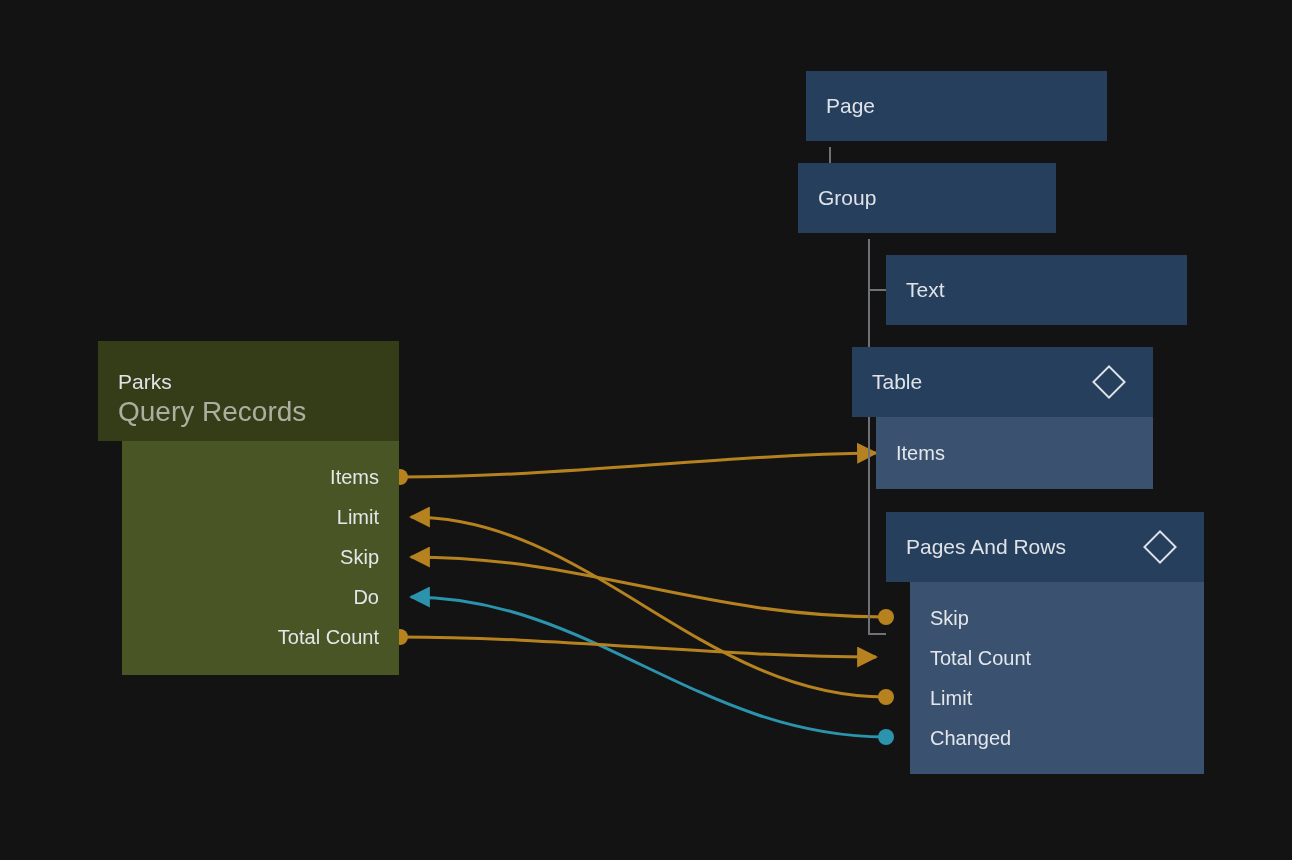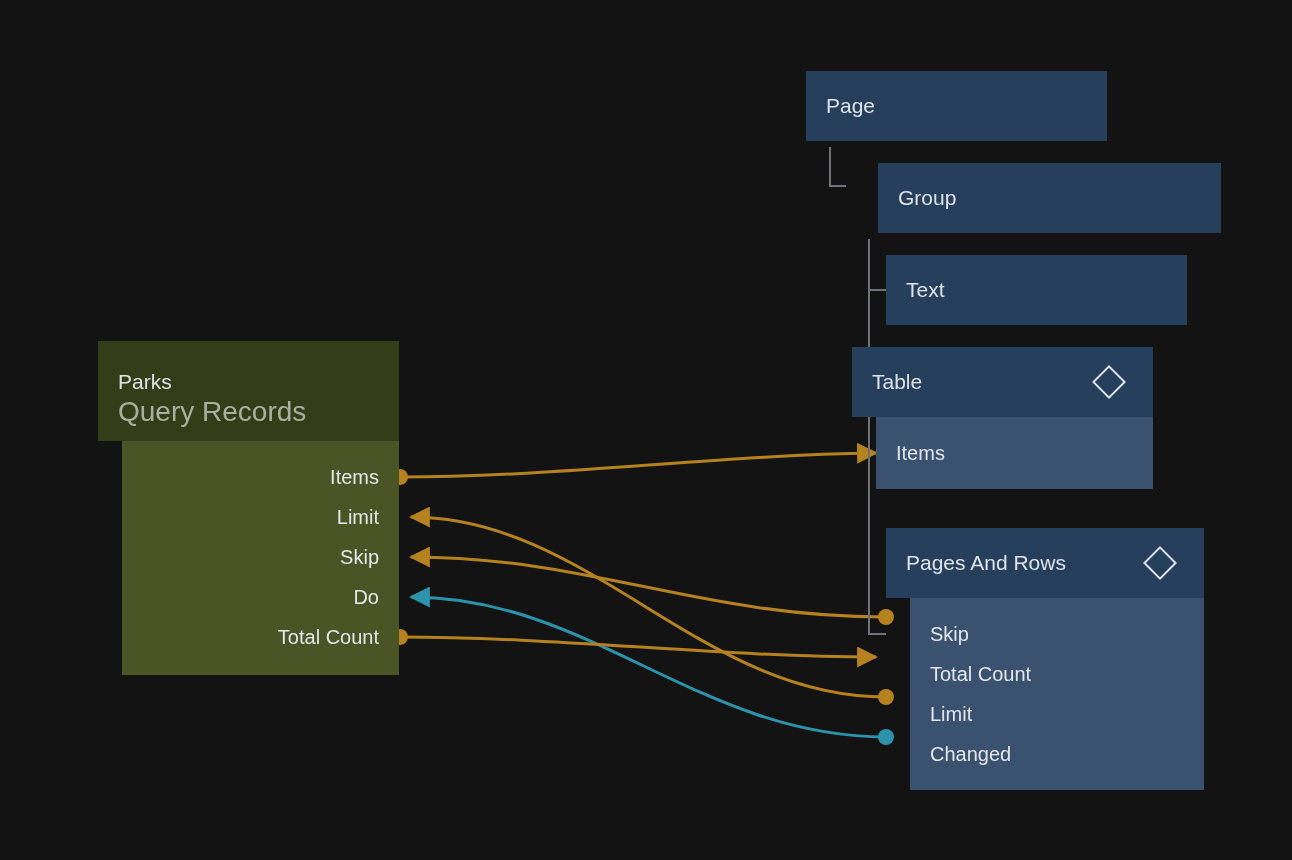--- a/index.html
+++ b/index.html
@@ -67,24 +67,24 @@
     justify-content: center;
     padding-top: 16px;
   }
   .n-parks .node-body {
     height: 234px;
     background: #4a5526;
     position: relative;
   }
   
   .n-page   { left: 806px; top:  71px; width: 301px; height:  70px; }
-  .n-group  { left: 878px; top: 163px; width: 343px; height:  70px; }
+  .n-group  { left: 798px; top: 163px; width: 258px; height:  70px; }
   .n-text   { left: 886px; top: 255px; width: 301px; height:  70px; }
   .n-table  { left: 852px; top: 347px; width: 301px; height: 142px; border-radius: 29px; }
-  .n-pnr    { left: 886px; top: 528px; width: 318px; height: 262px; }
+  .n-pnr    { left: 886px; top: 512px; width: 318px; height: 262px; }
   .blue .node-header { background: #253f5c; height: 70px; }
   .blue .node-body   { background: #3a5170; position: relative; }
   .n-table  .node-body { height: 72px; }
   .n-pnr    .node-body { height: 192px; }
   .diamond-icon {
     width: 24px; height: 24px;
     border: 2px solid #dfe3e8;
     transform: rotate(45deg);
     box-sizing: border-box;
     flex: 0 0 auto;

